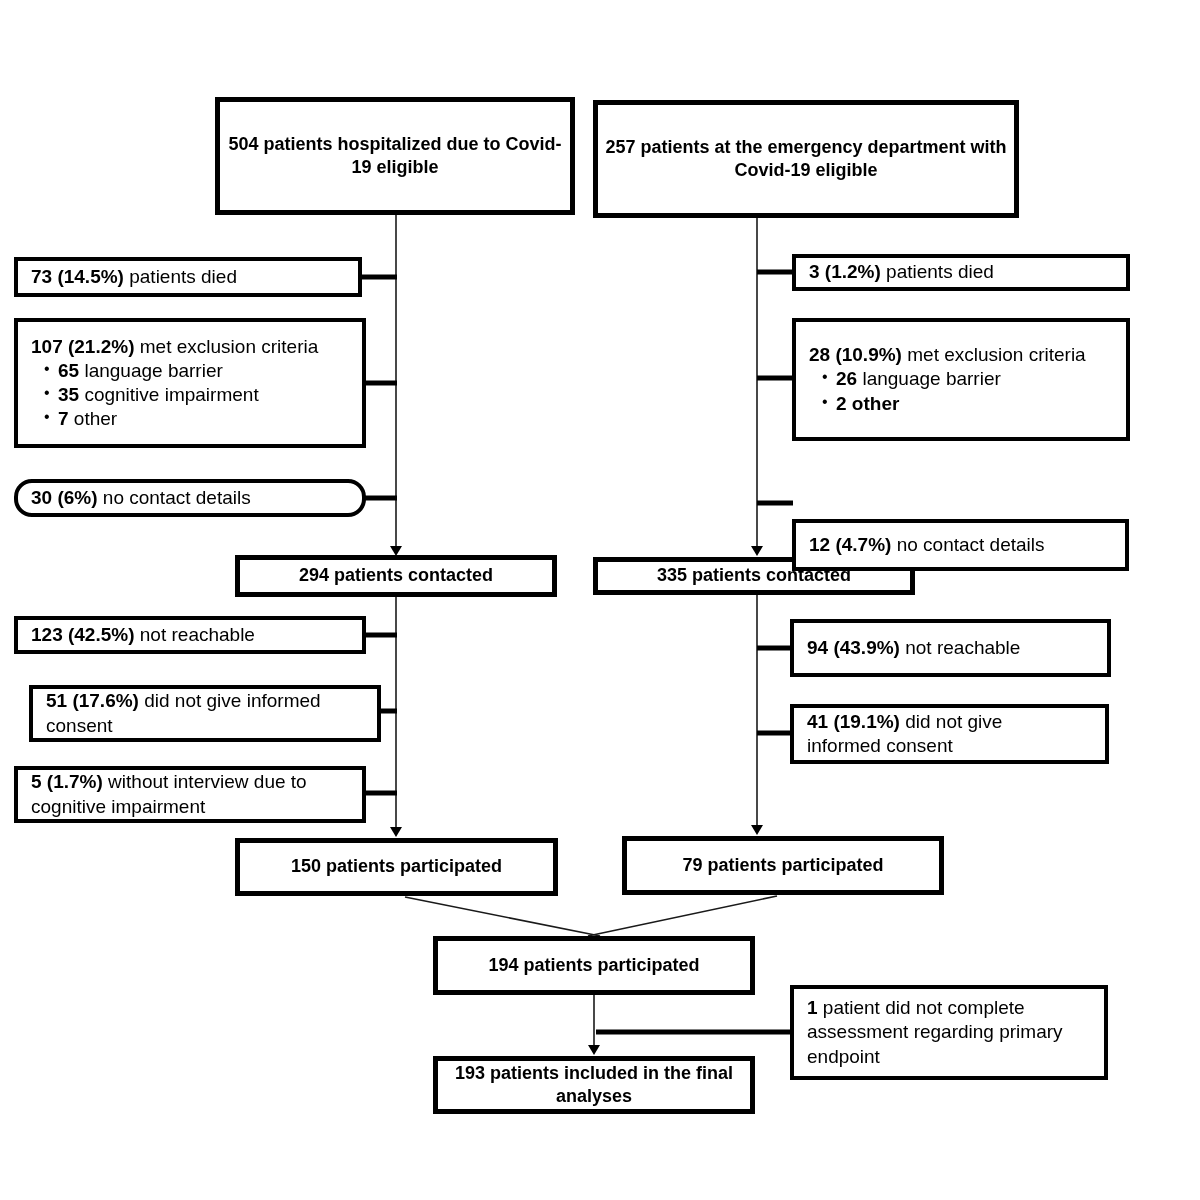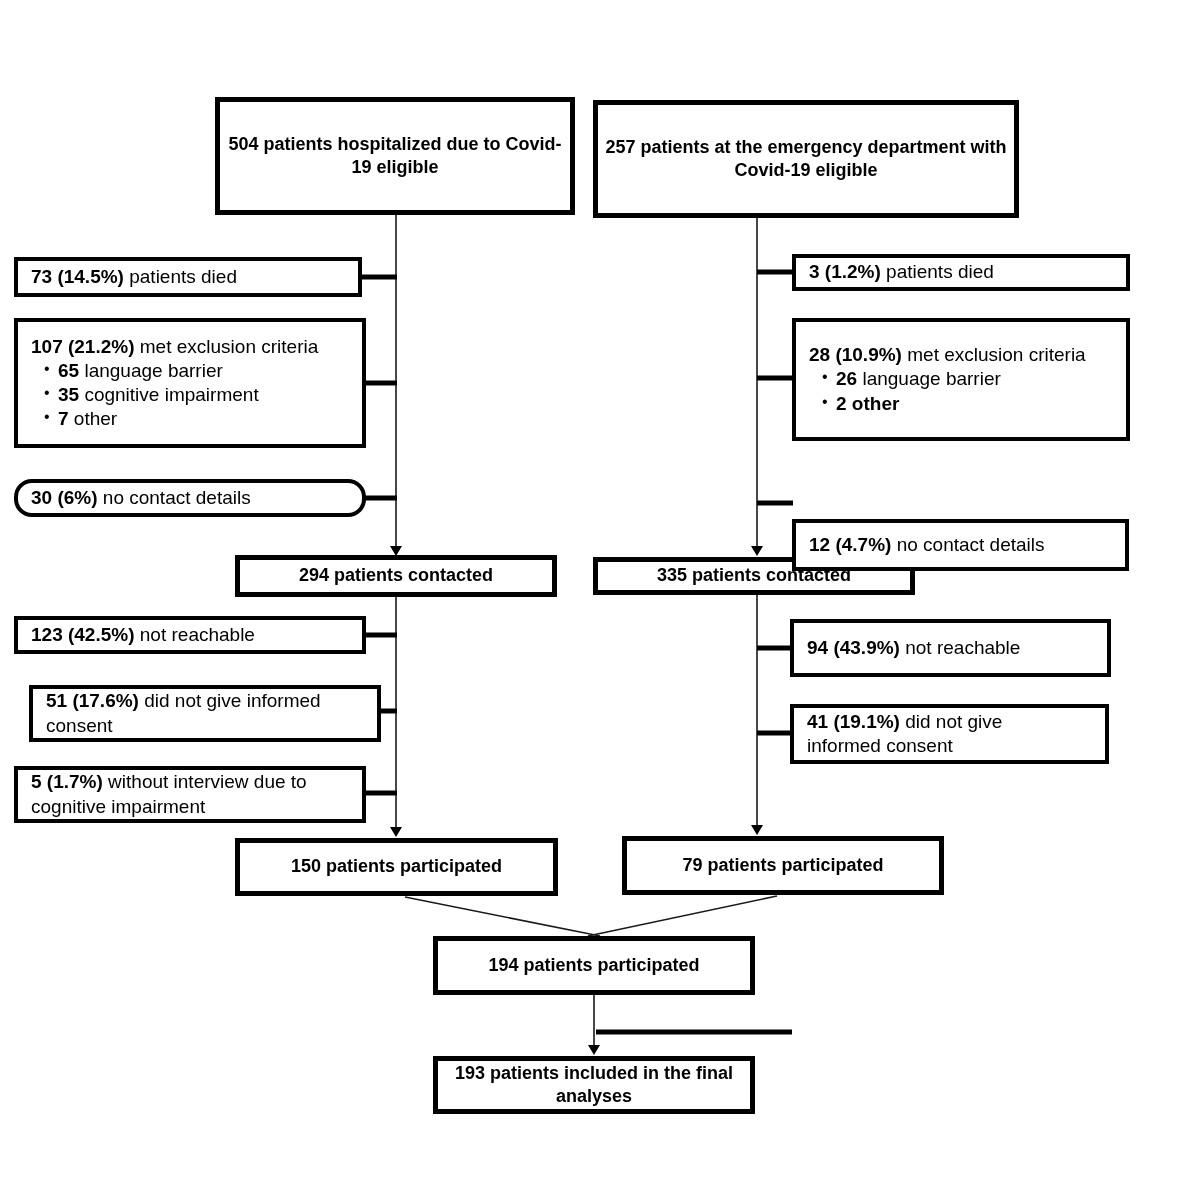--- a/index.html
+++ b/index.html
@@ -147,18 +147,21 @@
   </div>
 
   <div class="box flowbox" style="left:622px; top:836px; width:322px; height:59px;">
     <span>79 patients participated</span>
   </div>
 
   <div class="box flowbox" style="left:433px; top:936px; width:322px; height:59px;">
     <span>194 patients participated</span>
   </div>
 
+  <div class="box sidebox" style="left:790px; top:985px; width:318px; height:95px;">
+    <div><span class="b">1</span><span> patient did not complete assessment regarding primary endpoint</span></div>
+  </div>
 
   <div class="box flowbox" style="left:433px; top:1056px; width:322px; height:58px;">
     <span>193 patients included in the final analyses</span>
   </div>
 
 </div>
 
 </body></html>

